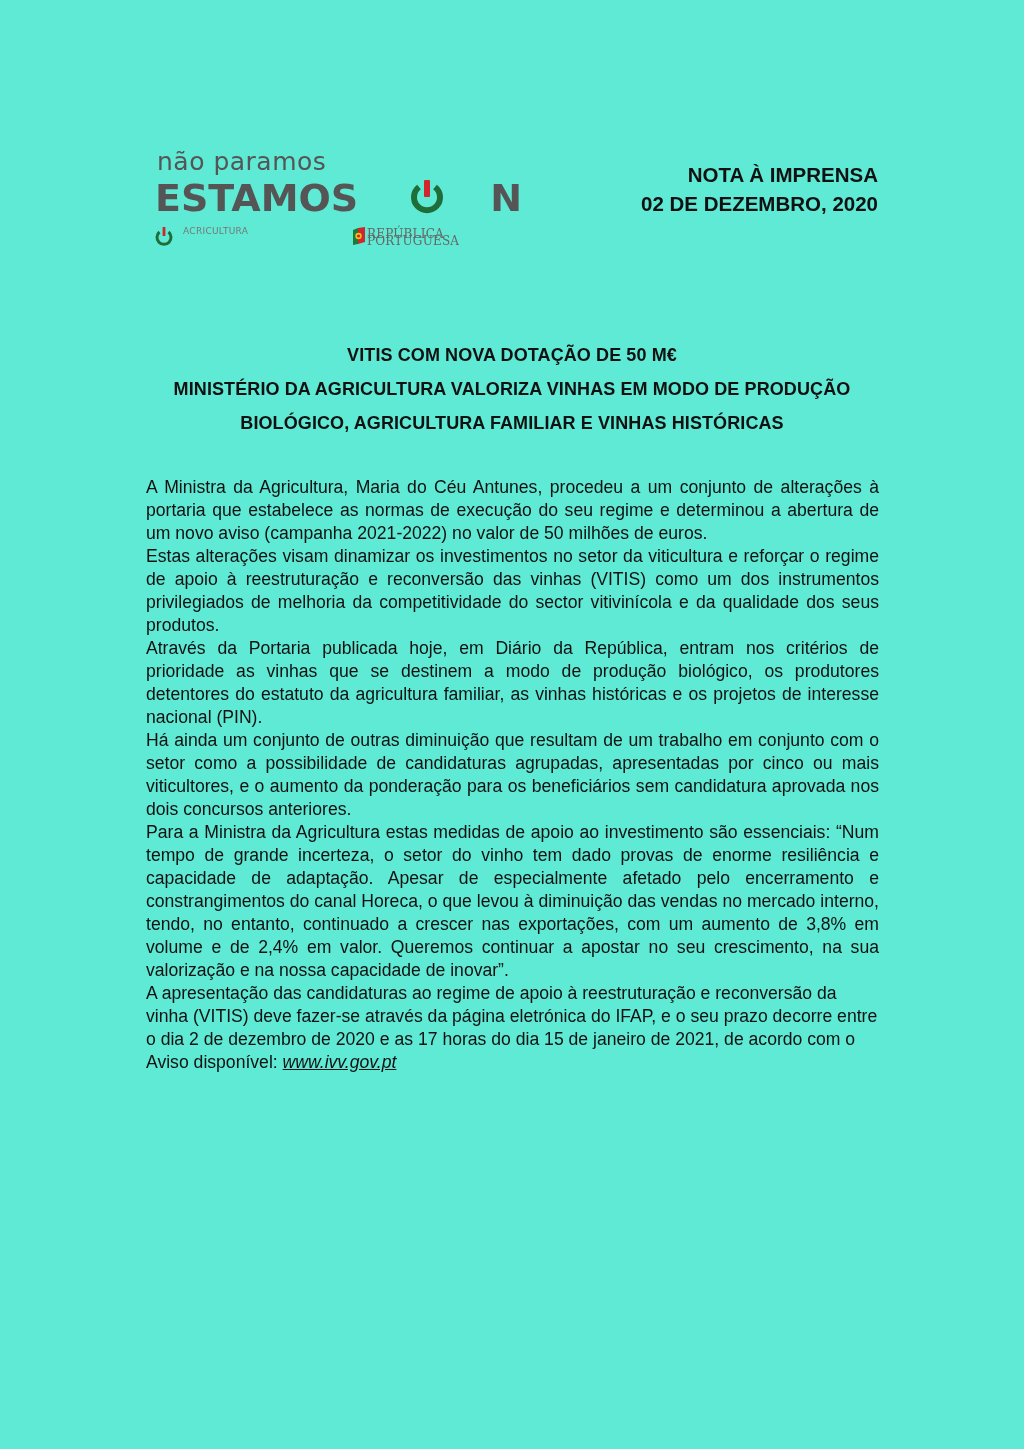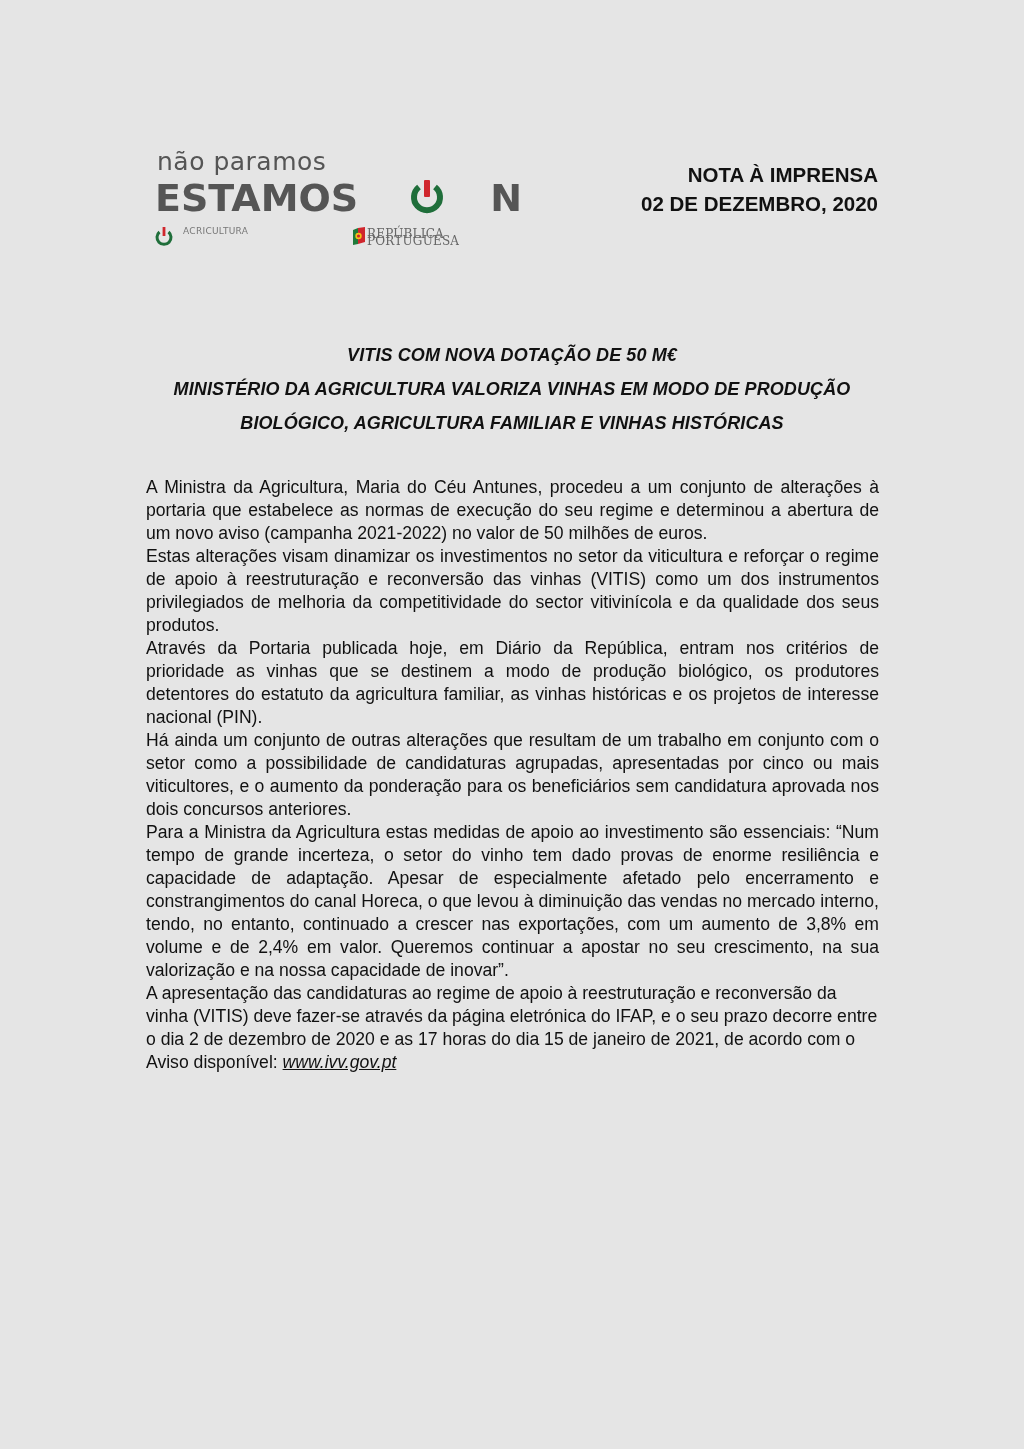--- a/index.html
+++ b/index.html
@@ -11,21 +11,21 @@
       width: 1024px;
       height: 1449px;
       position: relative;
       overflow: hidden;
       color: #111111;
       font-family: "DejaVu Sans", sans-serif;
     }
     .page {
       position: absolute;
       inset: 0;
-      background: #e5e5e5;
+      background: #5eead4;
     }
 
     
     .logo {
       position: absolute;
       left: 155px;
       top: 148px;
       width: 270px;
       height: 100px;
     }
@@ -119,21 +119,20 @@
       left: 140px;
       top: 338px;
       width: 744px;
       text-align: center;
       font-family: "Liberation Sans", sans-serif;
       font-weight: bold;
       font-size: 18px;
       line-height: 34px;
       color: #111111;
       letter-spacing: 0.1px;
-      font-style: italic;
     }
     .title-line {
       display: block;
     }
 
     
     .body-text {
       position: absolute;
       left: 146px;
       top: 476px;
@@ -206,18 +205,18 @@
   <div class="title-block">
     <span class="title-line">VITIS COM NOVA DOTAÇÃO DE 50 M€</span>
     <span class="title-line">MINISTÉRIO DA AGRICULTURA VALORIZA VINHAS EM MODO DE PRODUÇÃO</span>
     <span class="title-line">BIOLÓGICO, AGRICULTURA FAMILIAR E VINHAS HISTÓRICAS</span>
   </div>
 
   <div class="body-text">
     <p>A Ministra da Agricultura, Maria do Céu Antunes, procedeu a um conjunto de alterações à portaria que estabelece as normas de execução do seu regime e determinou a abertura de um novo aviso (campanha 2021-2022) no valor de 50 milhões de euros.</p>
     <p>Estas alterações visam dinamizar os investimentos no setor da viticultura e reforçar o regime de apoio à reestruturação e reconversão das vinhas (VITIS) como um dos instrumentos privilegiados de melhoria da competitividade do sector vitivinícola e da qualidade dos seus produtos.</p>
     <p>Através da Portaria publicada hoje, em Diário da República, entram nos critérios de prioridade as vinhas que se destinem a modo de produção biológico, os produtores detentores do estatuto da agricultura familiar, as vinhas históricas e os projetos de interesse nacional (PIN).</p>
-    <p>Há ainda um conjunto de outras alterações que resultam de um trabalho em conjunto com o setor como a possibilidade de candidaturas agrupadas, apresentadas por cinco ou mais viticultores, e o aumento da ponderação para os beneficiários sem candidatura aprovada nos dois concursos anteriores.</p>
+    <p>Há ainda um conjunto de outras diminuição que resultam de um trabalho em conjunto com o setor como a possibilidade de candidaturas agrupadas, apresentadas por cinco ou mais viticultores, e o aumento da ponderação para os beneficiários sem candidatura aprovada nos dois concursos anteriores.</p>
     <p>Para a Ministra da Agricultura estas medidas de apoio ao investimento são essenciais: “Num tempo de grande incerteza, o setor do vinho tem dado provas de enorme resiliência e capacidade de adaptação. Apesar de especialmente afetado pelo encerramento e constrangimentos do canal Horeca, o que levou à diminuição das vendas no mercado interno, tendo, no entanto, continuado a crescer nas exportações, com um aumento de 3,8% em volume e de 2,4% em valor. Queremos continuar a apostar no seu crescimento, na sua valorização e na nossa capacidade de inovar”.</p>
     <p style="text-align:left"><span>A apresentação das candidaturas ao regime de apoio à reestruturação e reconversão da vinha (VITIS) deve fazer-se através da página eletrónica do IFAP, e o seu prazo decorre entre o dia 2 de dezembro de 2020 e as 17 horas do dia 15 de janeiro de 2021, de acordo com o Aviso disponível: </span><a class="link">www.ivv.gov.pt</a></p>
   </div>
 
 </div>
 
 </body></html>

